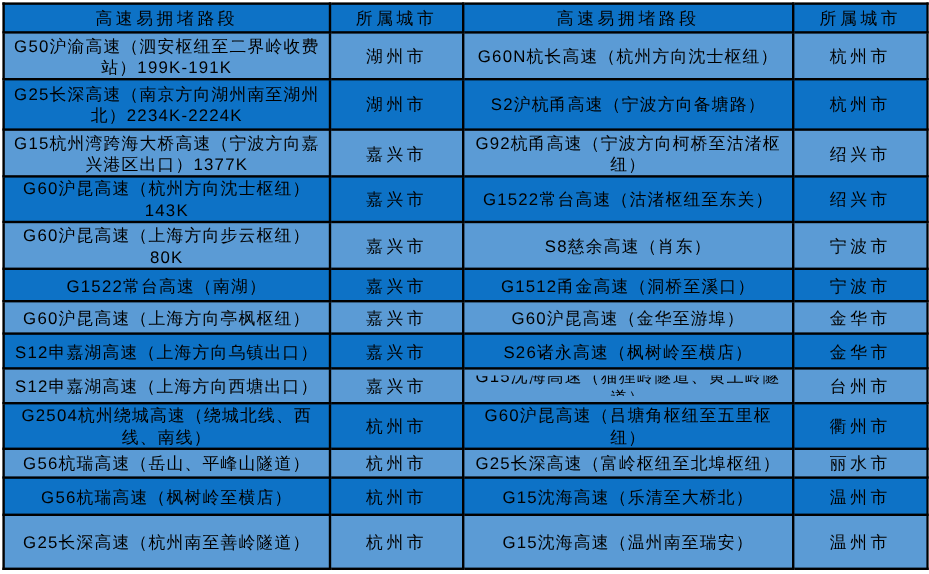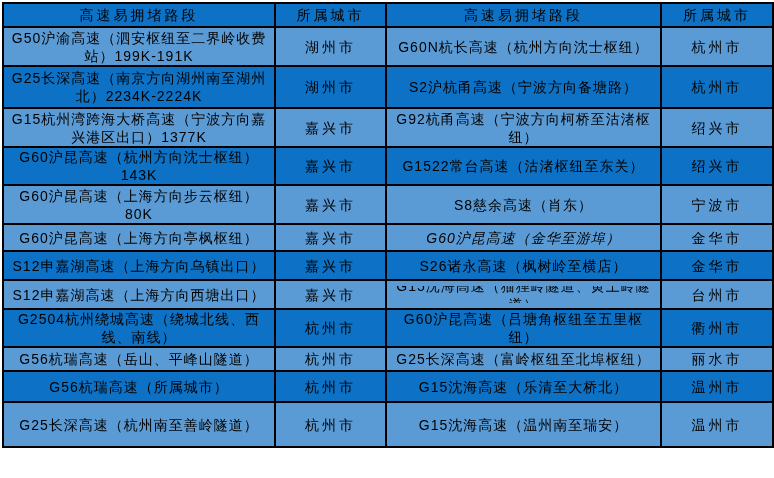--- a/index.html
+++ b/index.html
@@ -131,29 +131,43 @@
         <td class="city-cell">
           <div class="cw" style="height: 37px;">嘉兴市</div>
         </td>
         <td class="route-cell">
           <div class="cw" style="height: 37px;">S8慈余高速（肖东）</div>
         </td>
         <td class="city-cell">
           <div class="cw" style="height: 37px;">宁波市</div>
         </td>
       </tr>
+      <tr class="row-dark">
+        <td class="route-cell">
+          <div class="cw" style="height: 25px;">G1522常台高速（南湖）</div>
+        </td>
+        <td class="city-cell">
+          <div class="cw" style="height: 25px;">嘉兴市</div>
+        </td>
+        <td class="route-cell">
+          <div class="cw" style="height: 25px;">G1512甬金高速（洞桥至溪口）</div>
+        </td>
+        <td class="city-cell">
+          <div class="cw" style="height: 25px;">宁波市</div>
+        </td>
+      </tr>
       <tr class="row-light">
         <td class="route-cell">
           <div class="cw" style="height: 25px;">G60沪昆高速（上海方向亭枫枢纽）</div>
         </td>
         <td class="city-cell">
           <div class="cw" style="height: 25px;">嘉兴市</div>
         </td>
         <td class="route-cell">
-          <div class="cw" style="height: 25px; font-style: italic;">G60沪昆高速（金华至游埠）</div>
+          <div class="cw" style="height: 25px;">G60沪昆高速（金华至游埠）</div>
         </td>
         <td class="city-cell">
           <div class="cw" style="height: 25px;">金华市</div>
         </td>
       </tr>
       <tr class="row-dark">
         <td class="route-cell">
           <div class="cw" style="height: 19px;">S12申嘉湖高速（上海方向乌镇出口）</div>
         </td>
         <td class="city-cell">
@@ -203,21 +217,21 @@
         </td>
         <td class="route-cell">
           <div class="cw" style="height: 22px;">G25长深高速（富岭枢纽至北埠枢纽）</div>
         </td>
         <td class="city-cell">
           <div class="cw" style="height: 22px;">丽水市</div>
         </td>
       </tr>
       <tr class="row-dark">
         <td class="route-cell">
-          <div class="cw" style="height: 29px;">G56杭瑞高速（所属城市）</div>
+          <div class="cw" style="height: 29px;">G56杭瑞高速（枫树岭至横店）</div>
         </td>
         <td class="city-cell">
           <div class="cw" style="height: 29px;">杭州市</div>
         </td>
         <td class="route-cell">
           <div class="cw" style="height: 29px;">G15沈海高速（乐清至大桥北）</div>
         </td>
         <td class="city-cell">
           <div class="cw" style="height: 29px;">温州市</div>
         </td>

